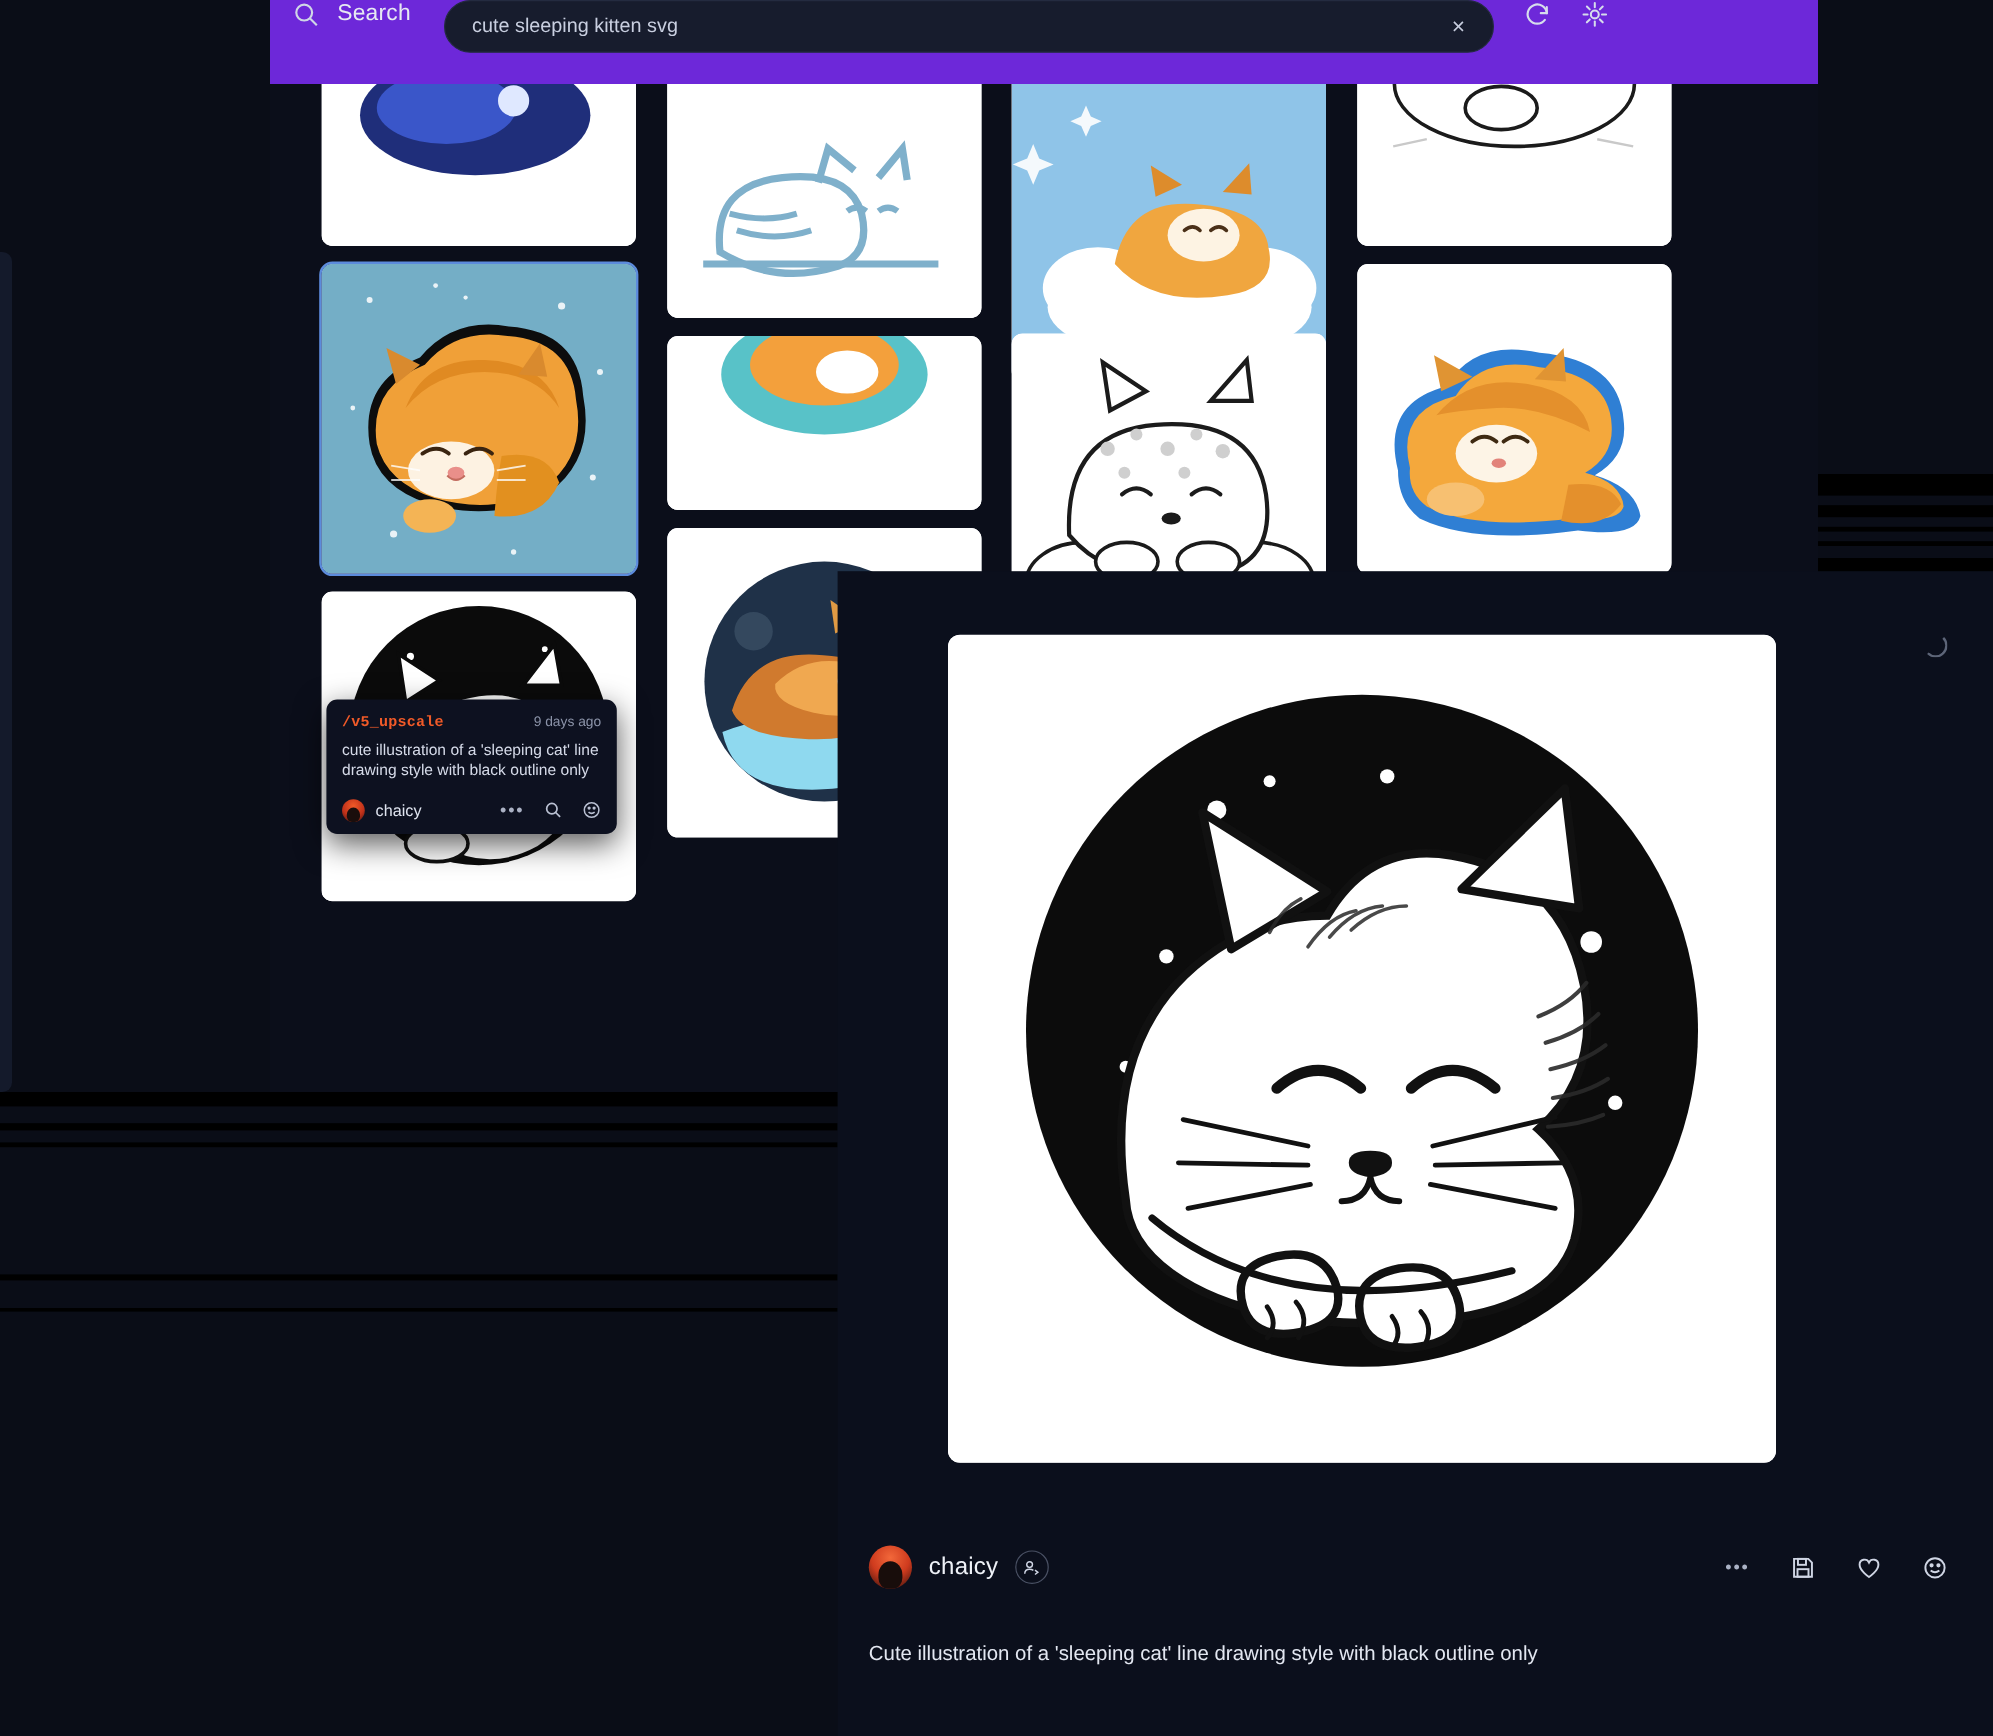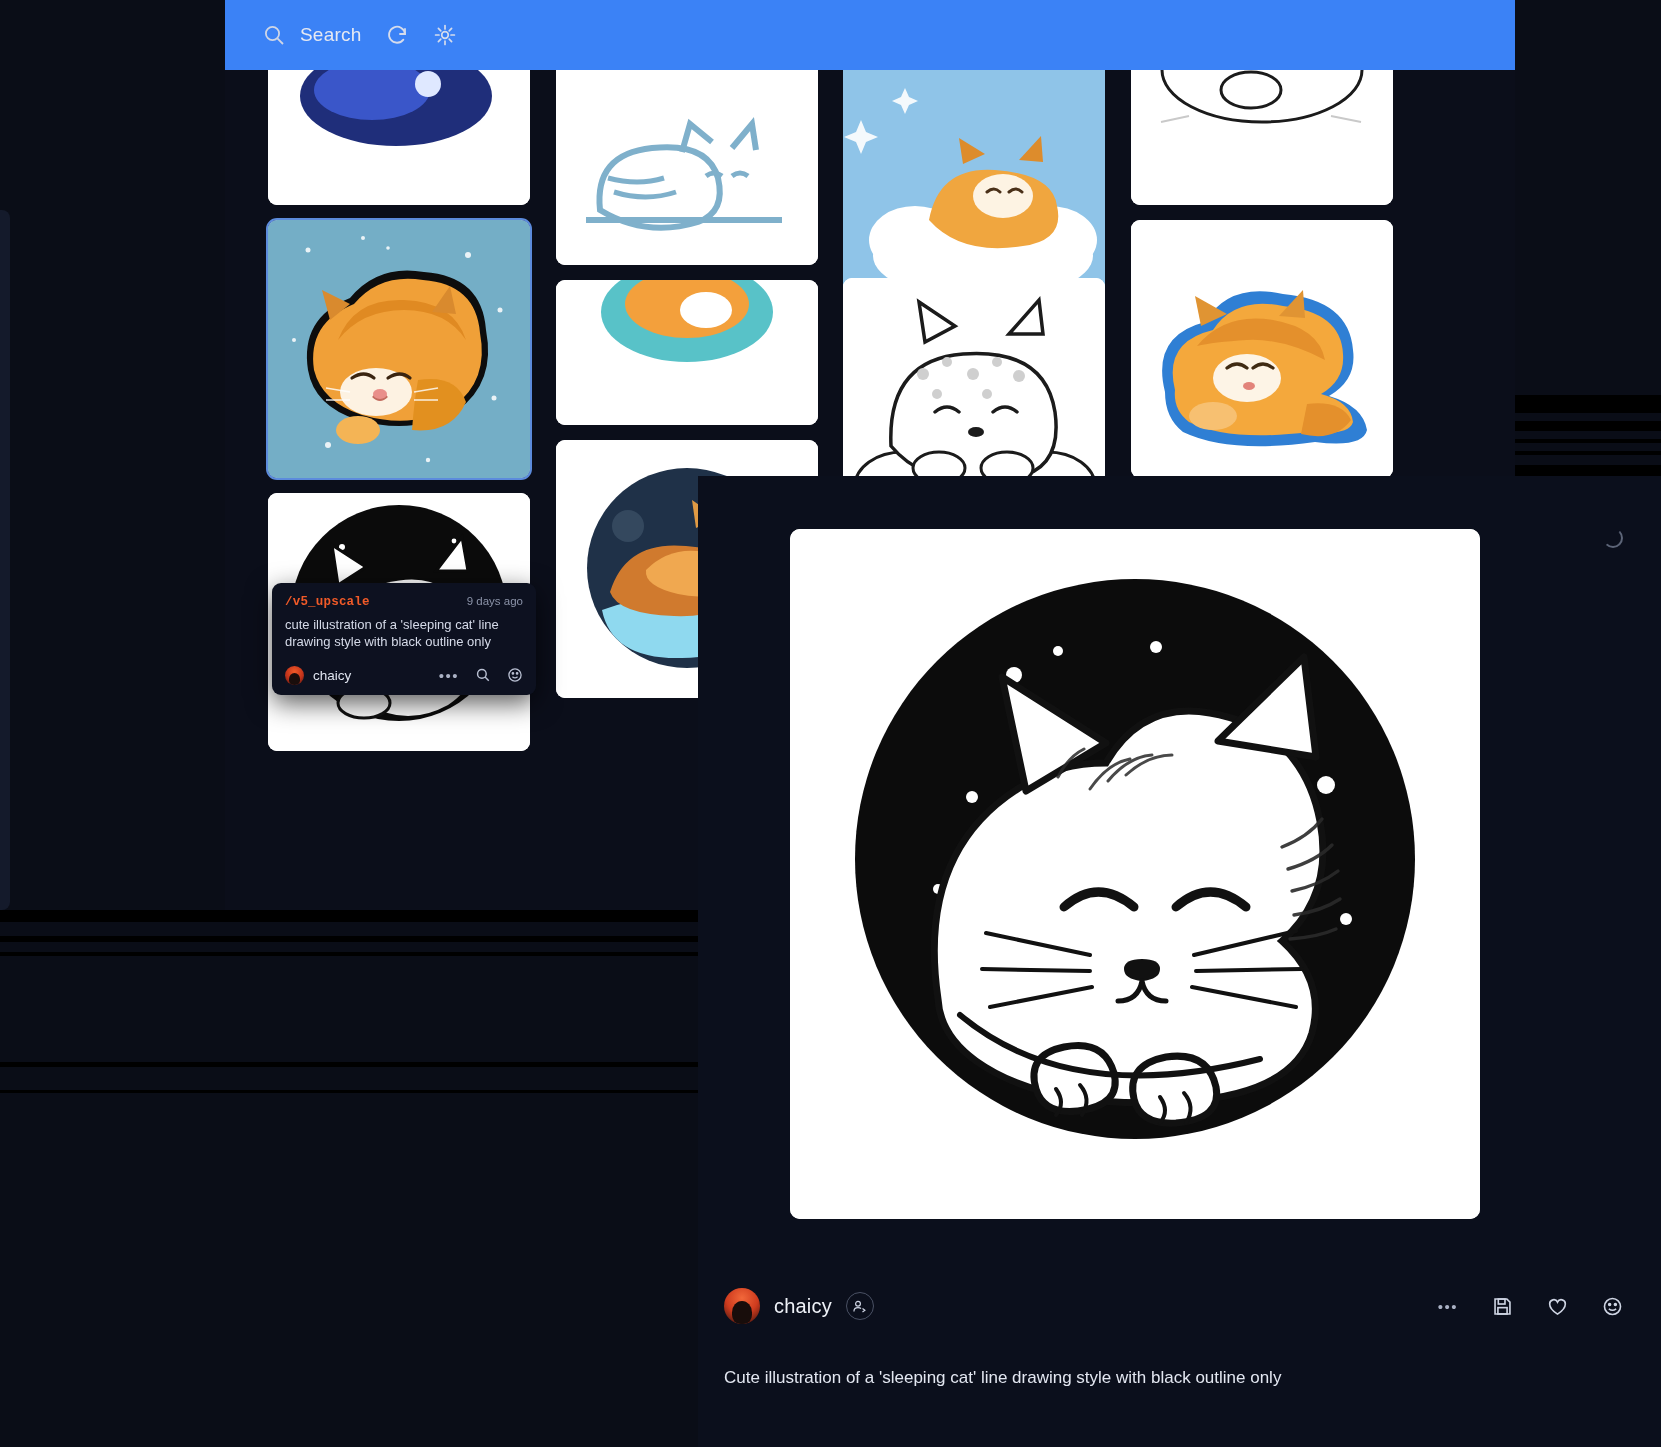--- a/index.html
+++ b/index.html
@@ -16,23 +16,23 @@
     position: absolute; left: 0; top: 0; width: 1661px; height: 1447px;
     background: #0a0d17;
   }
   .bg-strip-black {
     position: absolute; background: #000000;
   }
 
   
   .topbar {
     position: absolute; left: 225px; top: 0; width: 1290px; height: 70px;
-    background: #3b82f6;
-    display: flex; align-items: center;
-    padding-left: 37px;
+    background: #6d28d9;
+    display: flex; align-items: flex-start;
+    padding-left: 18px;
   }
   .topbar-left { display: flex; align-items: center; gap: 14px; }
   .search-glyph { width: 24px; height: 24px; display: block; }
   .search-word {
     color: #e6e9f2; font-size: 19px; letter-spacing: .2px;
   }
   .search-pill {
     margin-left: 28px;
     width: 875px; height: 44px;
     background: #171c2d;
@@ -75,21 +75,21 @@
     background: #ffffff;
     position: relative;
     cursor: pointer;
   }
   .card.sel { outline: 2px solid #5c8bdc; }
   .thumb { width: 100%; display: block; }
 
   
   .tip {
     position: absolute; left: 272px; top: 583px;
-    width: 264px;
+    width: 242px;
     background: #0d1120;
     border-radius: 9px;
     box-shadow: 0 8px 26px rgba(0,0,0,.65);
     padding: 12px 13px 10px 13px;
     z-index: 40;
   }
   .tip-head { display: flex; align-items: baseline; justify-content: space-between; }
   .tip-cmd {
     color: #f05a28; font-family: "Liberation Mono", monospace;
     font-size: 12.5px; font-weight: bold; letter-spacing: .2px;
@@ -207,20 +207,24 @@
     <div class="topbar-left">
       <span class="search-glyph">
         <svg viewBox="0 0 24 24" width="24" height="24" fill="none" stroke="#cfd6e6" stroke-width="1.8">
           <circle cx="10.5" cy="10.5" r="6.6"></circle>
             <line x1="15.4" y1="15.4" x2="21" y2="21"></line>
         </svg>
       </span>
       <span class="search-word">Search</span>
     </div>
 
+    <div class="search-pill">
+      <span class="search-value" title="Search">cute sleeping kitten svg</span>
+      <span class="clear-x">×</span>
+    </div>
 
     <div class="topbar-icons">
       <span class="ticon">
         <svg viewBox="0 0 24 24" width="24" height="24" fill="none" stroke="#d6dcec" stroke-width="1.8" stroke-linecap="round">
           <path d="M20 6v5h-5"></path>
             <path d="M20 11a8 8 0 1 0-1.6 5.6"></path>
         </svg>
       </span>
       <span class="ticon">
         <svg viewBox="0 0 24 24" width="24" height="24" fill="none" stroke="#d6dcec" stroke-width="1.7" stroke-linecap="round">

